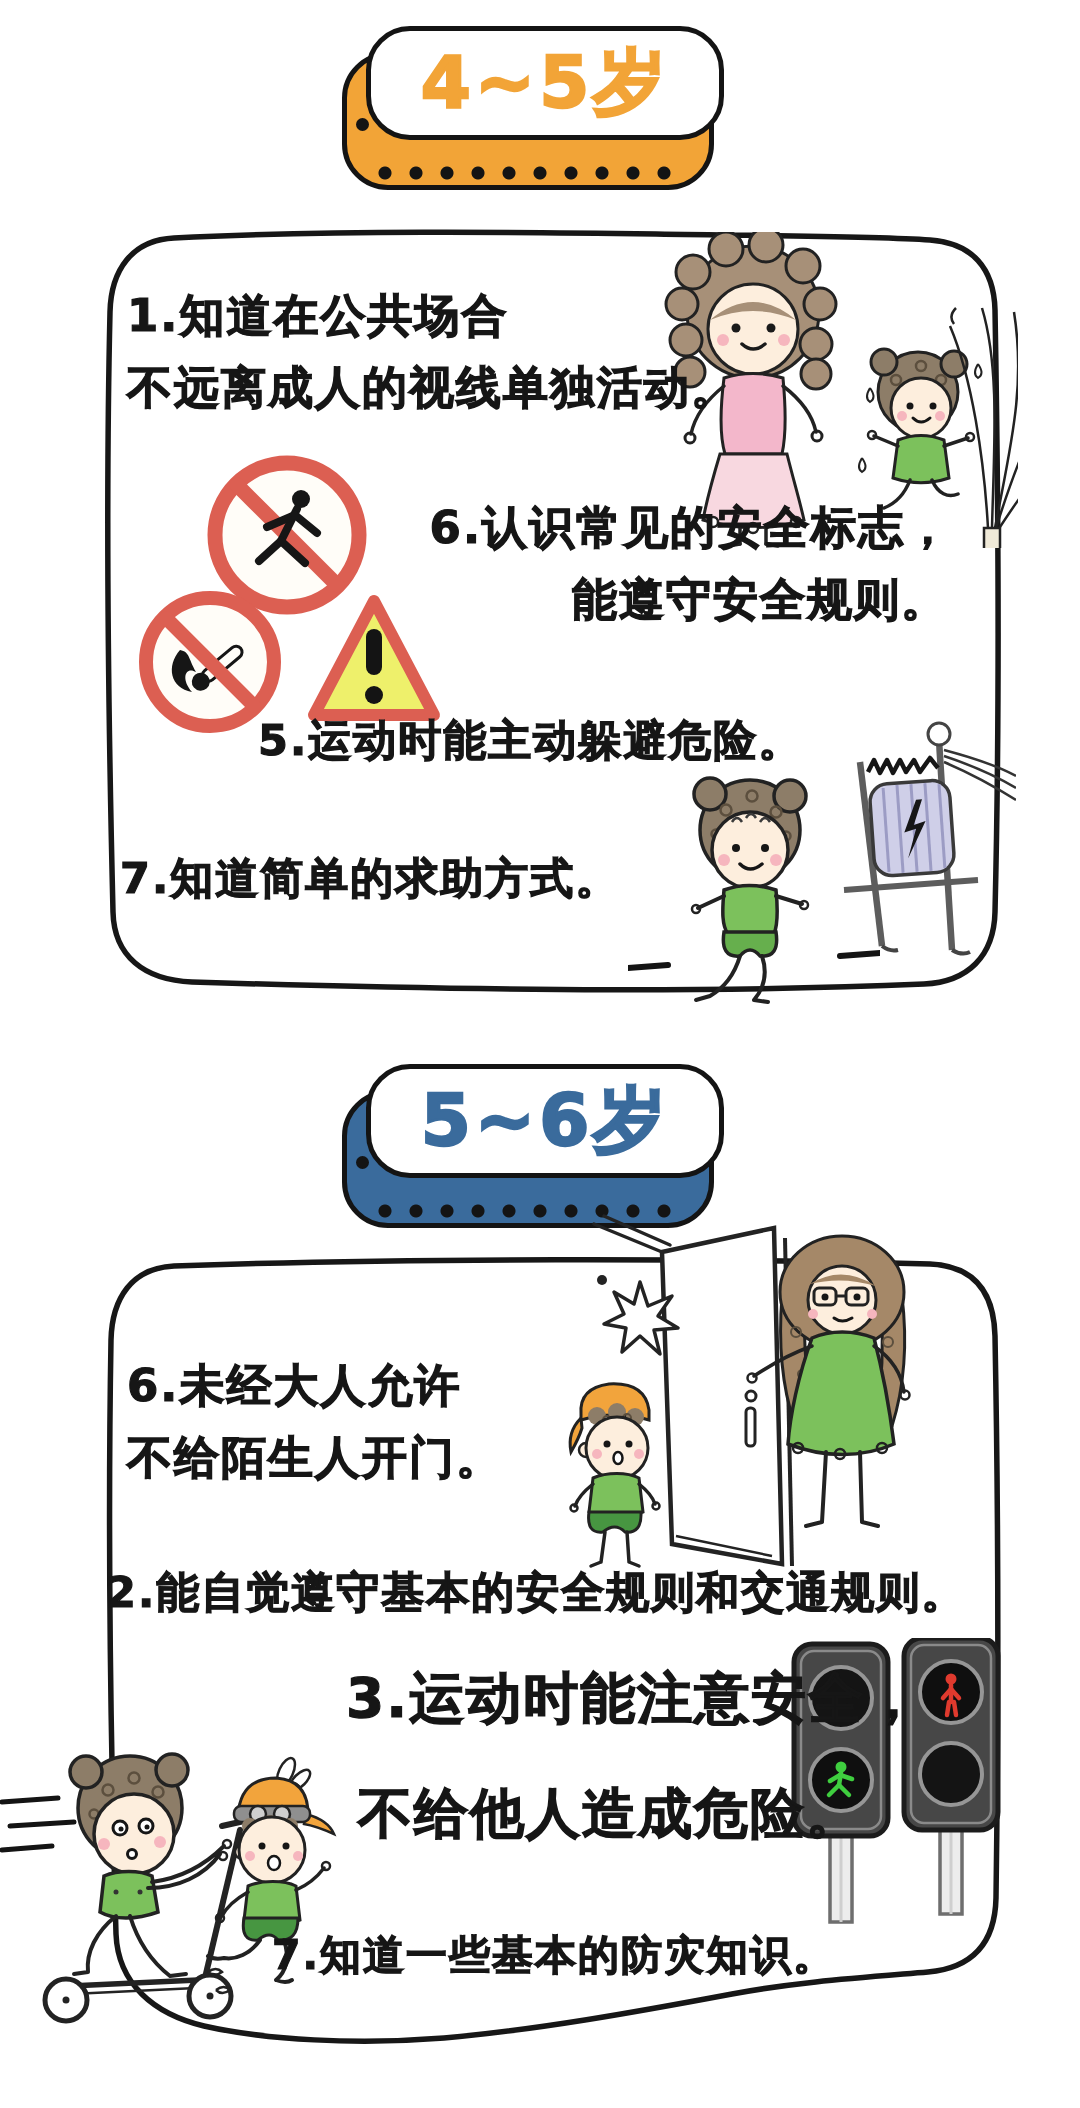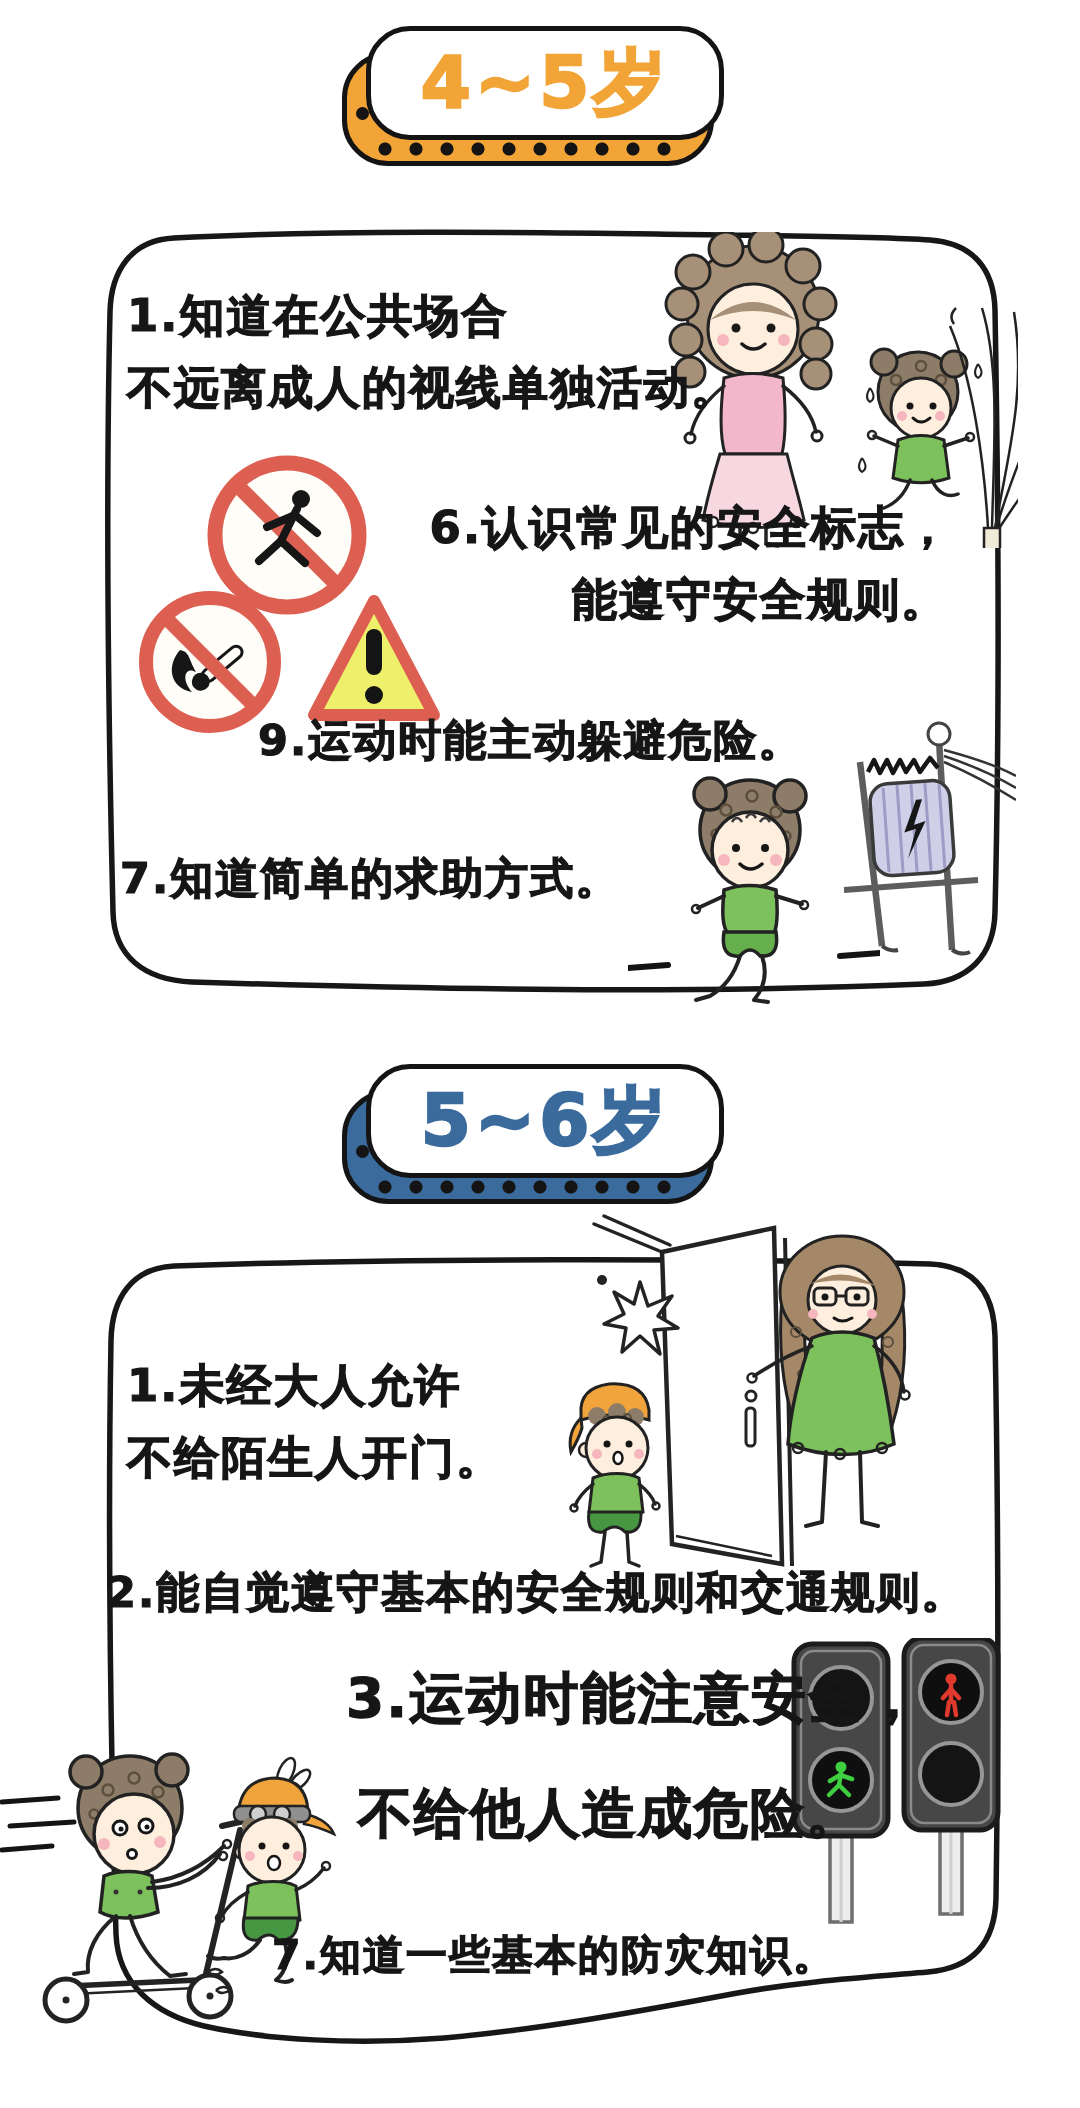--- a/index.html
+++ b/index.html
@@ -1,19 +1,19 @@
 <!DOCTYPE html>
 <html style="--accent_orange: #F2A437; --accent_blue: #3A6B9C; --ink: #161616; --sign_red: #DC5F52; --warning_yellow: #EEF06B; --clothes_green: #7CC15C; --clothes_dark_green: #55A047; --dress_pink: #F3B7CB; --skirt_pink: #F8D8E0; --skin: #FDEEDD; --hair_brown: #A79078; --bonnet_brown: #8D7D68; --transformer_purple: #CFCFE8; --signal_green: #3FCE3F; --signal_red: #E03A2E;"><head>
 <meta charset="utf-8">
 <style>
   html,body{margin:0;padding:0;}
   body{width:1080px;height:2108px;background:#ffffff;position:relative;overflow:hidden;
        font-family:"DejaVu Sans","Liberation Sans",sans-serif;}
   
-  .banner{position:absolute;left:342px;width:382px;height:140px;}
+  .banner{position:absolute;left:342px;width:382px;height:164px;}
   .banner1{top:26px;--accent:var(--accent_orange);}
   .banner2{top:1064px;--accent:var(--accent_blue);}
   .band{position:absolute;left:0;right:10px;top:26px;bottom:0;background:var(--accent);
         border:5px solid #141414;border-radius:46px;}
   .band::after{content:"";position:absolute;left:30px;right:26px;bottom:5px;height:15px;
         background-image:radial-gradient(circle at 8px 8px,#141414 6px,transparent 7px);
         background-size:31px 15px;background-repeat:repeat-x;}
   .band::before{content:"";position:absolute;left:9px;top:48%;width:13px;height:13px;
         border-radius:50%;background:#141414;}
   .pill{position:absolute;left:24px;right:0;top:0;height:104px;background:#ffffff;
@@ -51,21 +51,21 @@
   </div>
 
   <svg class="panel-border" style="left:96px;top:226px" width="916" height="788" viewBox="0 0 916 788">
     <path d="M78,12 C240,4 420,6 560,8 C680,10 780,10 834,14 C876,17 898,42 899,84 C902,250 904,480 899,686 C898,730 872,756 828,758 C640,766 420,766 96,756 C48,754 18,730 17,686 C12,480 10,260 14,86 C15,44 36,14 78,12 Z" fill="none" stroke="#171717" stroke-width="5.5"></path>
   </svg>
 
   <div class="txt t-s1i1l1">1.知道在公共场合</div>
   <div class="txt t-s1i1l2">不远离成人的视线单独活动。</div>
   <div class="txt t-s1i2l1">6.认识常见的安全标志，</div>
   <div class="txt t-s1i2l2">能遵守安全规则。</div>
-  <div class="txt t-s1i3">9.运动时能主动躲避危险。</div>
+  <div class="txt t-s1i3">5.运动时能主动躲避危险。</div>
   <div class="txt t-s1i4">7.知道简单的求助方式。</div>
 
   <svg class="illus" style="left:598px;top:232px" width="420" height="316" viewBox="0 0 420 316">
     <g>
       <circle cx="155" cy="80" r="66" fill="#a79078" stroke="#222" stroke-width="3"></circle>
       <g fill="#a79078" stroke="#222" stroke-width="3">
         <circle cx="95" cy="40" r="17"></circle>
           <circle cx="128" cy="17" r="17"></circle>
           <circle cx="168" cy="13" r="17"></circle>
         <circle cx="205" cy="34" r="17"></circle>
@@ -222,21 +222,21 @@
     <div class="band"></div>
     <div class="pill">
       <span class="banner-title">5~6岁</span>
     </div>
   </div>
 
   <svg class="panel-border" style="left:96px;top:1252px" width="916" height="804" viewBox="0 0 916 804">
     <path d="M78,14 C300,6 620,6 834,12 C878,14 898,40 899,84 C902,240 903,430 900,646 C899,692 876,716 832,720 C760,726 700,730 636,742 C540,760 440,778 348,786 C260,793 170,788 108,774 C58,762 22,732 20,682 C14,470 12,260 15,88 C16,46 36,16 78,14 Z" fill="none" stroke="#171717" stroke-width="5.5"></path>
   </svg>
 
-  <div class="txt t-s2i1l1">1.未经大人允许</div>
+  <div class="txt t-s2i1l1">6.未经大人允许</div>
   <div class="txt t-s2i1l2">不给陌生人开门。</div>
   <div class="txt t-s2i2">2.能自觉遵守基本的安全规则和交通规则。</div>
   <div class="txt t-s2i3l1">3.运动时能注意安全，</div>
   <div class="txt t-s2i3l2">不给他人造成危险。</div>
   <div class="txt t-s2i4">7.知道一些基本的防灾知识。</div>
 
   <svg class="illus" style="left:520px;top:1212px" width="500" height="370" viewBox="0 0 500 370">
     <g>
       <path d="M265,26 L272,354" stroke="#232323" stroke-width="4" fill="none"></path>
       <polygon points="142,40 254,16 262,352 152,332" fill="#fff" stroke="#232323" stroke-width="4.5"></polygon>

